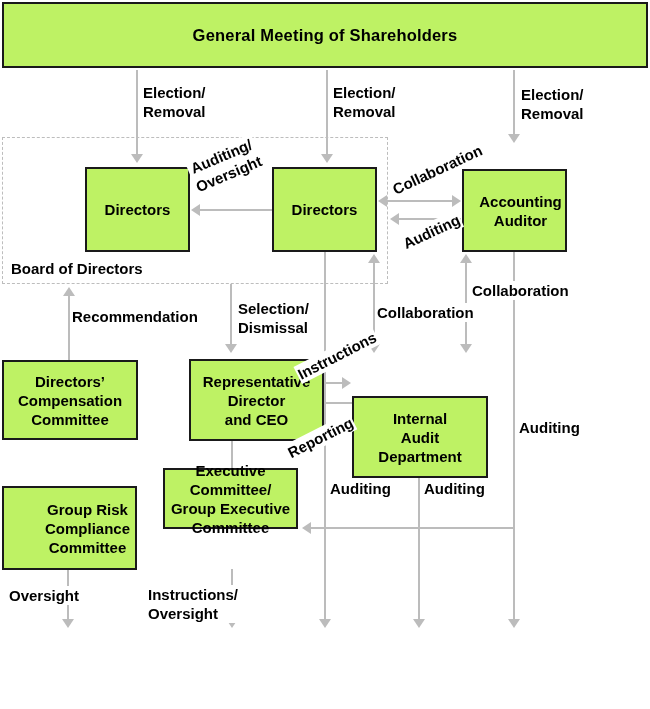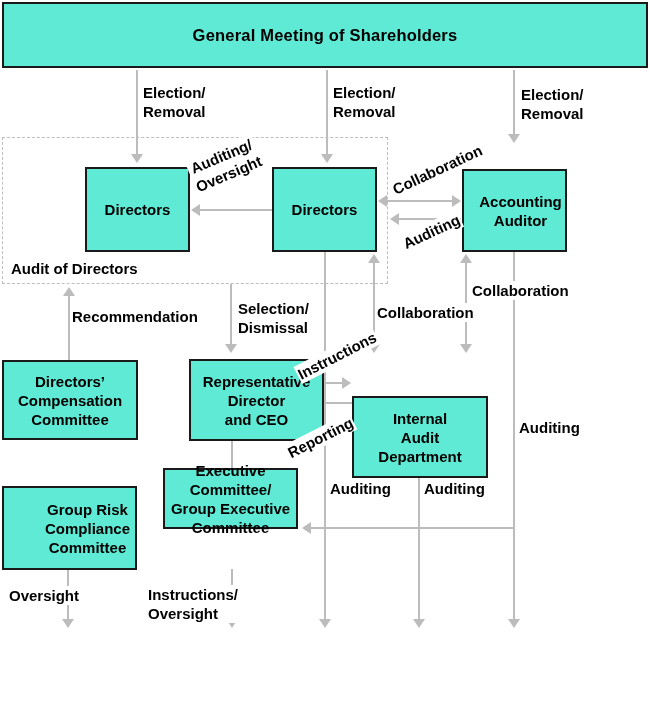--- a/index.html
+++ b/index.html
@@ -4,21 +4,21 @@
 <style>
   html,body{margin:0;padding:0;background:#fff;}
   .canvas{
     position:relative;width:650px;height:709px;background:#ffffff;overflow:hidden;
     font-family:"Liberation Sans",sans-serif;font-weight:bold;color:#000;
   }
   .connector-layer{position:absolute;left:0;top:0;}
   .cline{stroke:#bcbcbc;stroke-width:2;fill:none;}
   .chead{fill:#bcbcbc;stroke:none;}
   .box{
-    position:absolute;background:#5eead4;border:2px solid #1a1a1a;
+    position:absolute;background:#bef264;border:2px solid #1a1a1a;
     display:flex;align-items:center;justify-content:center;
     text-align:center;font-size:15px;line-height:19px;
   }
   .box span{white-space:pre-line;}
   .banner{font-size:16.5px;letter-spacing:.2px;}
   .board{
     position:absolute;left:2px;top:137px;width:386px;height:147px;
     border:1.5px dashed #bdbdbd;box-sizing:border-box;background:transparent;
   }
   .lbl{
@@ -121,21 +121,21 @@
       <line class="cline" x1="68" y1="570" x2="68" y2="620"></line>
       <polygon class="chead" points="62,619 74,619 68,628"></polygon>
     </g>
     <g>
       <line class="cline" x1="232" y1="569" x2="232" y2="620"></line>
       <polygon class="chead" points="226,619 238,619 232,628"></polygon>
     </g>
   </svg>
 
   <div class="board"></div>
-  <div class="lbl board-lbl" style="left:10px;top:259px;">Audit of Directors</div>
+  <div class="lbl board-lbl" style="left:10px;top:259px;">Board of Directors</div>
 
   <div class="box banner" style="left:2px;top:2px;width:646px;height:66px;box-sizing:border-box;">
     <span>General Meeting of Shareholders</span>
   </div>
 
   <div class="box" style="left:85px;top:167px;width:105px;height:85px;box-sizing:border-box;">
     <span>Directors</span>
   </div>
   <div class="box" style="left:272px;top:167px;width:105px;height:85px;box-sizing:border-box;">
     <span>Directors</span>

